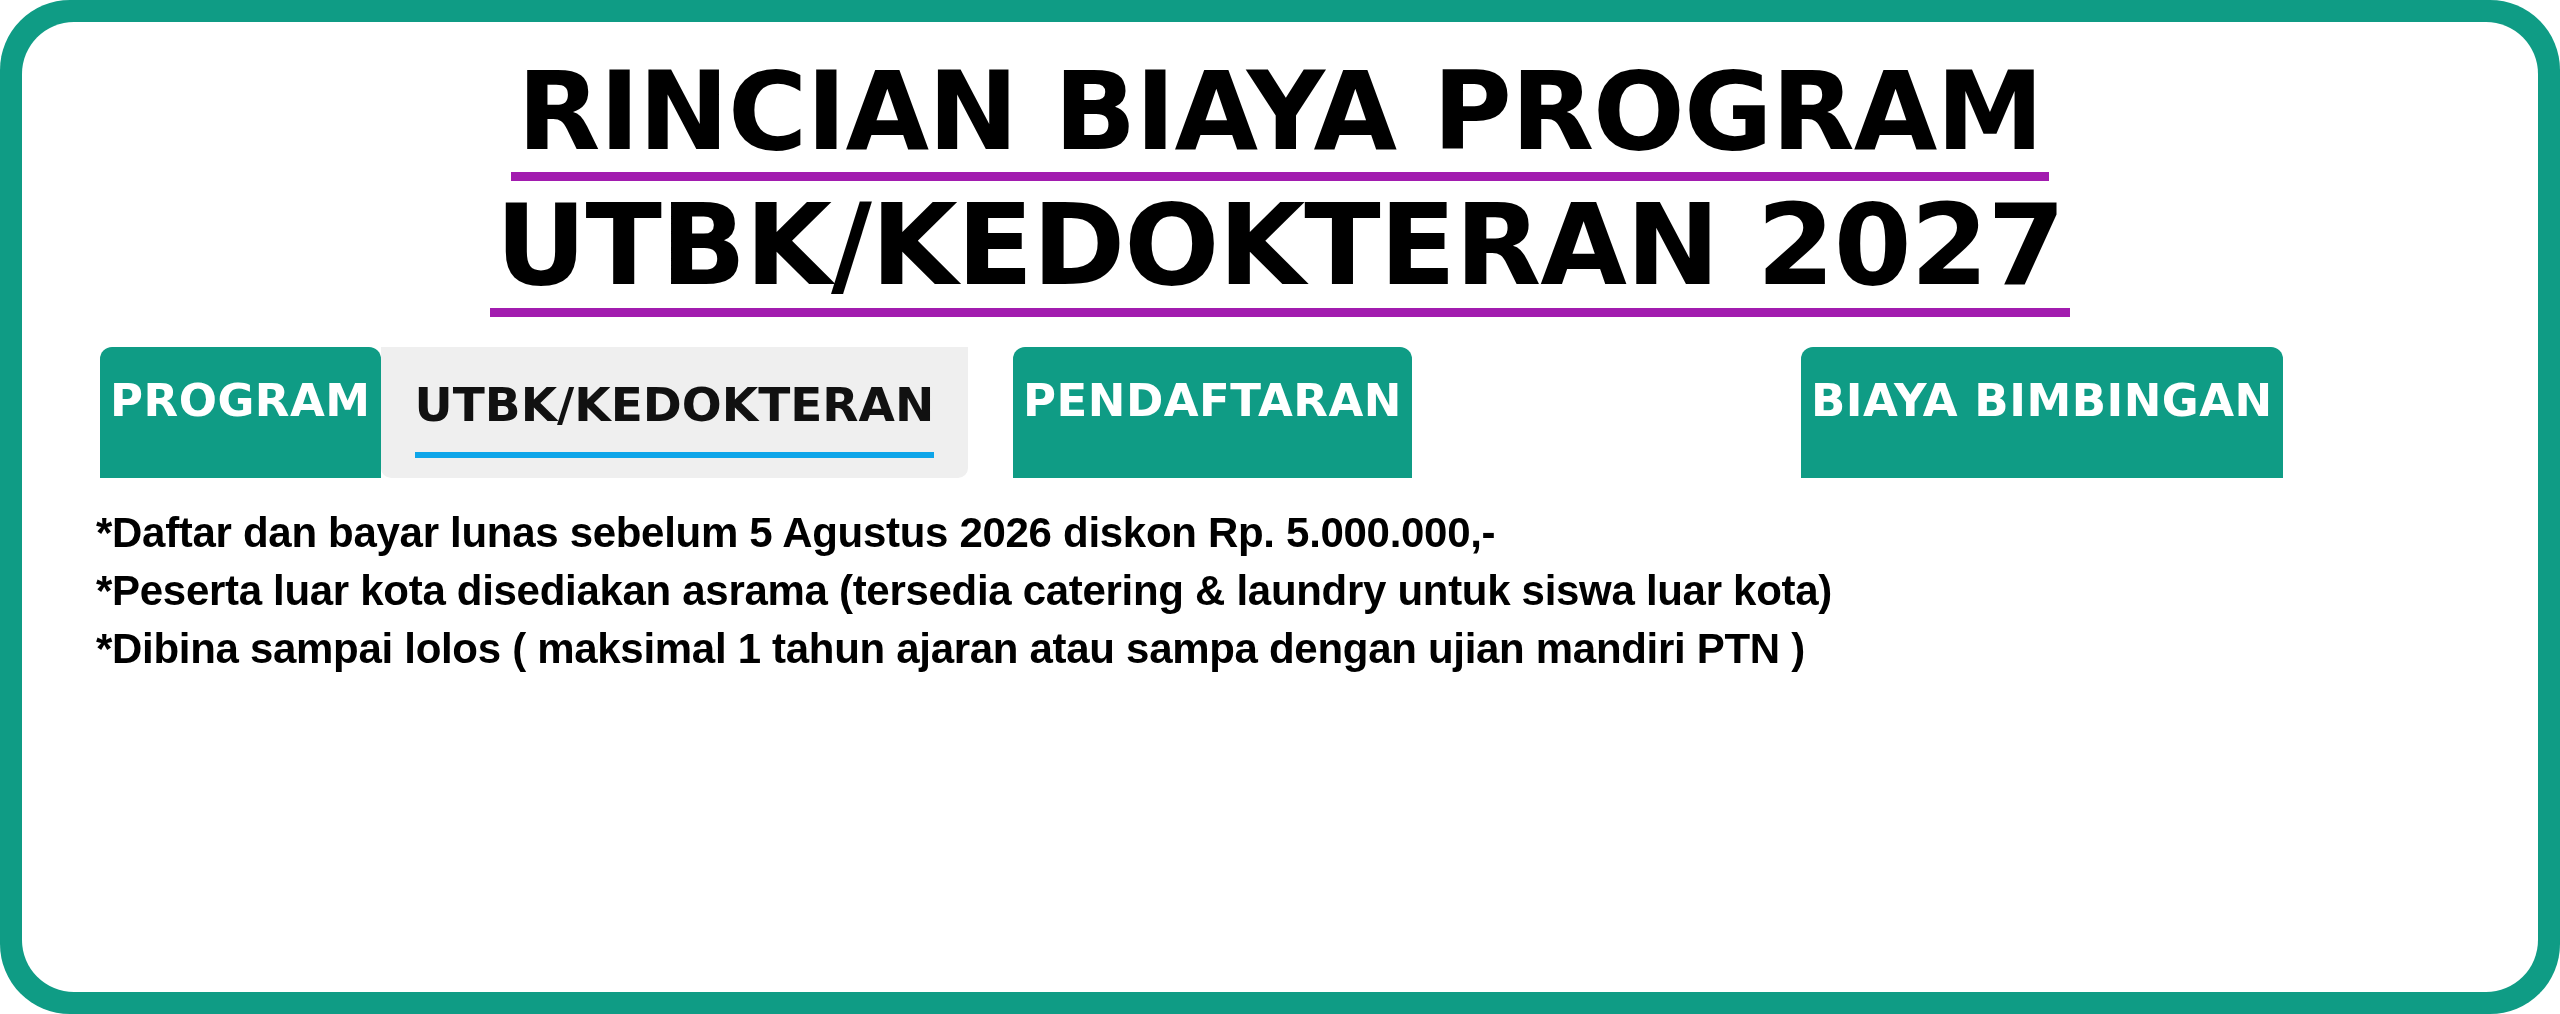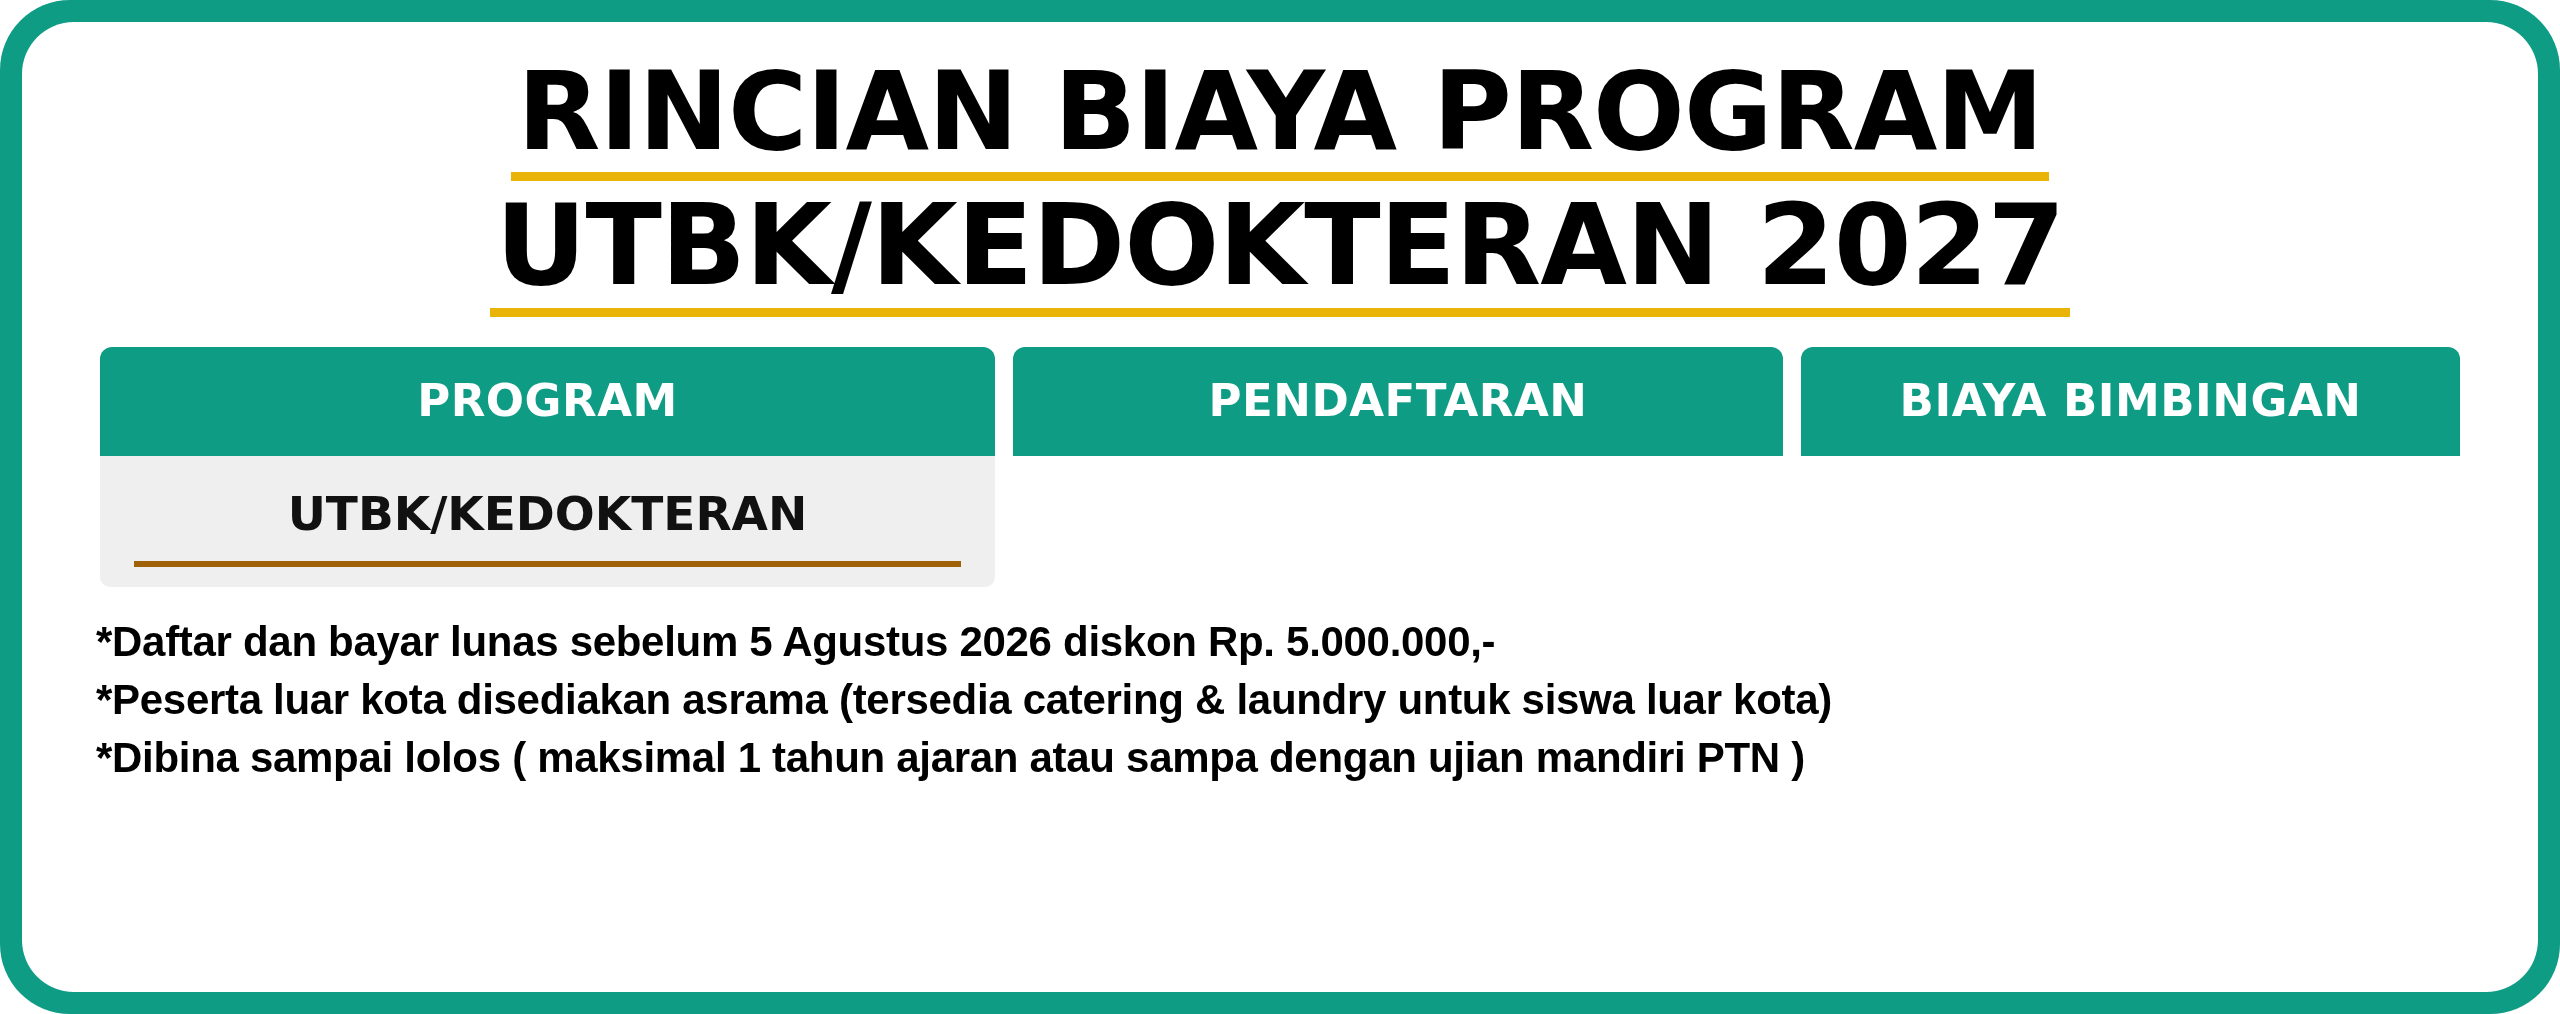--- a/index.html
+++ b/index.html
@@ -40,40 +40,40 @@
     margin-top: 8px;
   }
   .title-line {
     display: inline-block;
     font-family: "DejaVu Sans", sans-serif;
     font-weight: bold;
     font-size: 108px;
     line-height: 1.04;
     letter-spacing: -1px;
     color: #000000;
-    border-bottom: 9px solid #eab308;
+    border-bottom: 9px solid #a21caf;
     padding: 0 6px 4px 6px;
     white-space: nowrap;
   }
   .title-line.second {
     margin-top: 6px;
     font-size: 112px;
     text-align: right;
   }
 
   
   .table {
     display: flex;
     gap: 18px;
     margin-top: 30px;
     padding: 0 12px;
   }
   .col {
     display: flex;
-    flex-direction: column;
+    flex-direction: row;
   }
   .col-program { flex: 0 0 895px; }
   .col-pendaftaran { flex: 0 0 770px; gap: 36px; }
   .col-bimbingan { flex: 1 1 auto; }
 
   .col-head {
     background: #0f9c85;
     color: #ffffff;
     font-family: "DejaVu Sans", sans-serif;
     font-weight: bold;
@@ -88,21 +88,21 @@
     padding: 30px 34px 20px 34px;
     border-radius: 0 0 10px 10px;
     text-align: center;
   }
   .cell-value {
     font-family: "DejaVu Sans", sans-serif;
     font-weight: bold;
     font-size: 47px;
     color: #111111;
     padding-bottom: 20px;
-    border-bottom: 6px solid #a16207;
+    border-bottom: 6px solid #0ea5e9;
     display: block;
     white-space: nowrap;
   }
 
   
   .notes {
     margin-top: 26px;
     padding-left: 8px;
   }
   .note {

